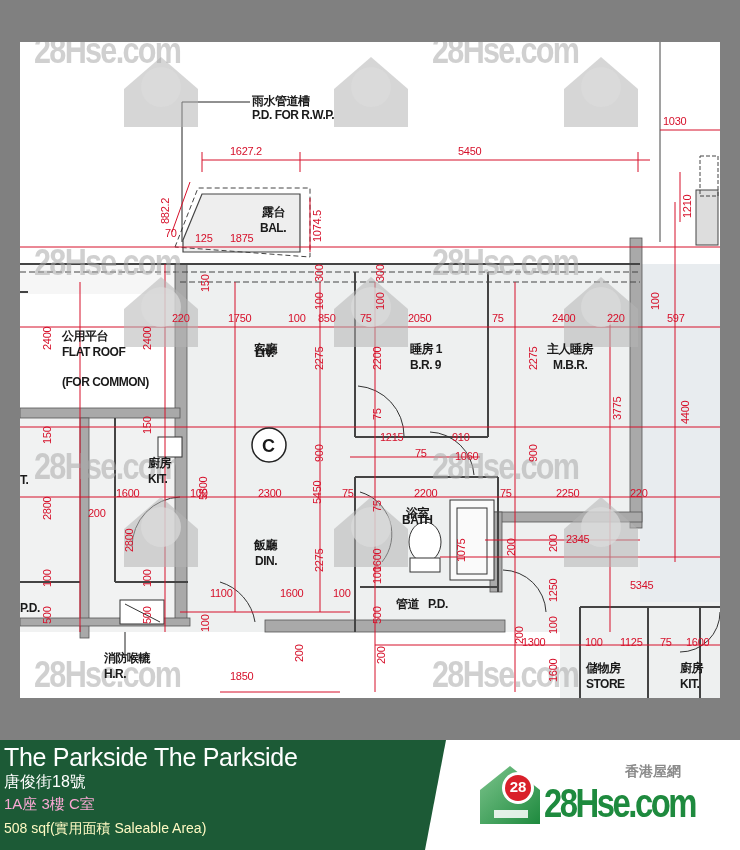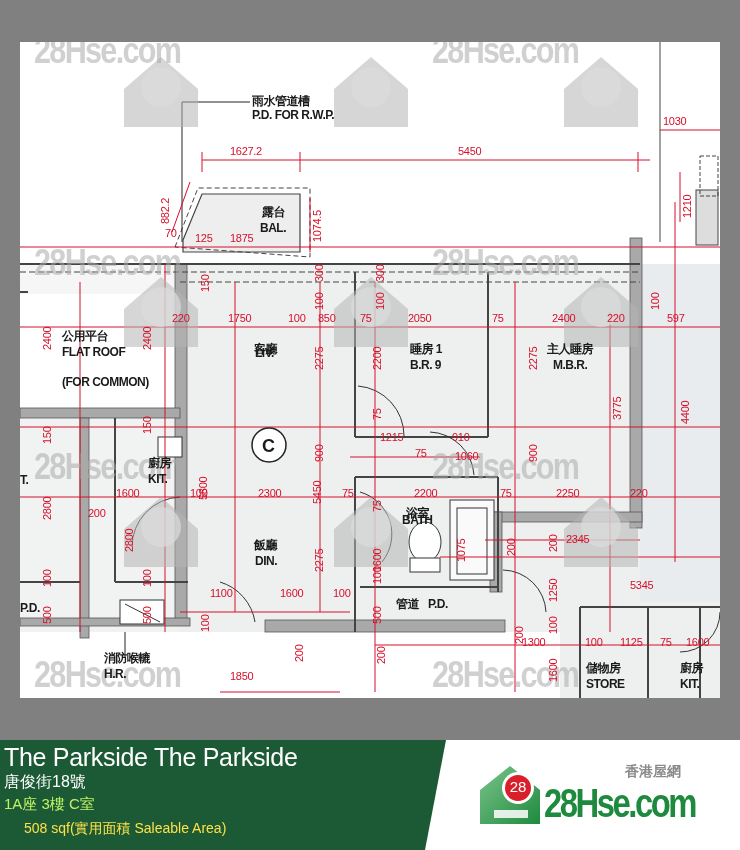--- a/index.html
+++ b/index.html
@@ -7,22 +7,22 @@
   .plan { position:absolute; left:20px; top:42px; width:700px; height:656px; background:#ffffff; overflow:hidden; }
   .plan svg { position:absolute; left:0; top:0; }
   .lbl { position:absolute; font-family:"Liberation Sans", sans-serif; font-weight:bold; color:#1a1a1a; font-size:12px; line-height:13px; letter-spacing:-0.5px; white-space:nowrap; }
   .dim { position:absolute; font-family:"Liberation Sans", sans-serif; color:#d6102a; font-size:11px; line-height:11px; white-space:nowrap; letter-spacing:-0.3px; }
   .dim.v { transform:rotate(-90deg); transform-origin:left top; }
   .wm { position:absolute; font-family:"Liberation Sans", sans-serif; font-weight:bold; font-size:36px; color:rgba(170,170,170,0.55); letter-spacing:-2px; white-space:nowrap; transform:scaleX(0.85); transform-origin:left top; }
   .footer { position:absolute; left:0; top:740px; width:740px; height:110px; background:#ffffff; }
   .banner { position:absolute; left:0; top:740px; width:446px; height:110px; background:#1c5a36; clip-path:polygon(0 0, 446px 0, 425px 110px, 0 110px); }
   .banner .t1 { position:absolute; left:4px; top:2px; color:#fff; font-size:25px; line-height:30px; font-weight:normal; letter-spacing:-0.3px; }
   .banner .t2 { position:absolute; left:4px; top:32px; color:#fff; font-size:16px; line-height:20px; }
-  .banner .t3 { position:absolute; left:4px; top:54px; color:#bef264; font-size:15px; line-height:19px; }
-  .banner .t4 { position:absolute; left:4px; top:79px; color:#fde047; font-size:14px; line-height:18px;margin-left:20px; }
+  .banner .t3 { position:absolute; left:4px; top:54px; color:#f9a8d4; font-size:15px; line-height:19px; }
+  .banner .t4 { position:absolute; left:4px; top:79px; color:#fef9c3; font-size:14px; line-height:18px; }
   .logo { position:absolute; left:478px; top:760px; width:230px; height:70px; }
   .logo .tag { position:absolute; left:147px; top:3px; font-size:14px; color:#8a8a8a; font-weight:bold; }
   .logo .brand { position:absolute; left:66px; top:20px; font-size:40px; font-weight:bold; color:#1e8a3e; letter-spacing:-3px; transform:scaleX(0.82); transform-origin:left top; line-height:46px; }
 </style>
 </head>
 <body>
 
 <div class="plan">
   <svg width="700" height="656" viewBox="0 0 700 656">
 
@@ -306,16 +306,16 @@
       <linearGradient id="hg" x1="0" y1="0" x2="1" y2="1">
         <stop offset="0" stop-color="#7cc48c"></stop>
         <stop offset="1" stop-color="#1e8a3e"></stop>
       </linearGradient>
     </defs>
     <polygon points="2,30 32,6 62,30 62,64 2,64" fill="url(#hg)"></polygon>
     <rect x="16" y="50" width="34" height="8" fill="#ffffff" opacity="0.85"></rect>
     <circle cx="40" cy="28" r="16" fill="#ffffff"></circle>
     <circle cx="40" cy="28" r="13" fill="#d9202a"></circle>
   </svg>
-  <div style="position:absolute;left:27px;top:18px;width:26px;text-align:center;color:#fff;font-weight:normal;font-size:15px;line-height:18px">28</div>
+  <div style="position:absolute;left:27px;top:18px;width:26px;text-align:center;color:#fff;font-weight:bold;font-size:15px;line-height:18px">28</div>
   <div class="tag">香港屋網</div>
   <div class="brand">28Hse.com</div>
 </div>
 
 </body></html>

